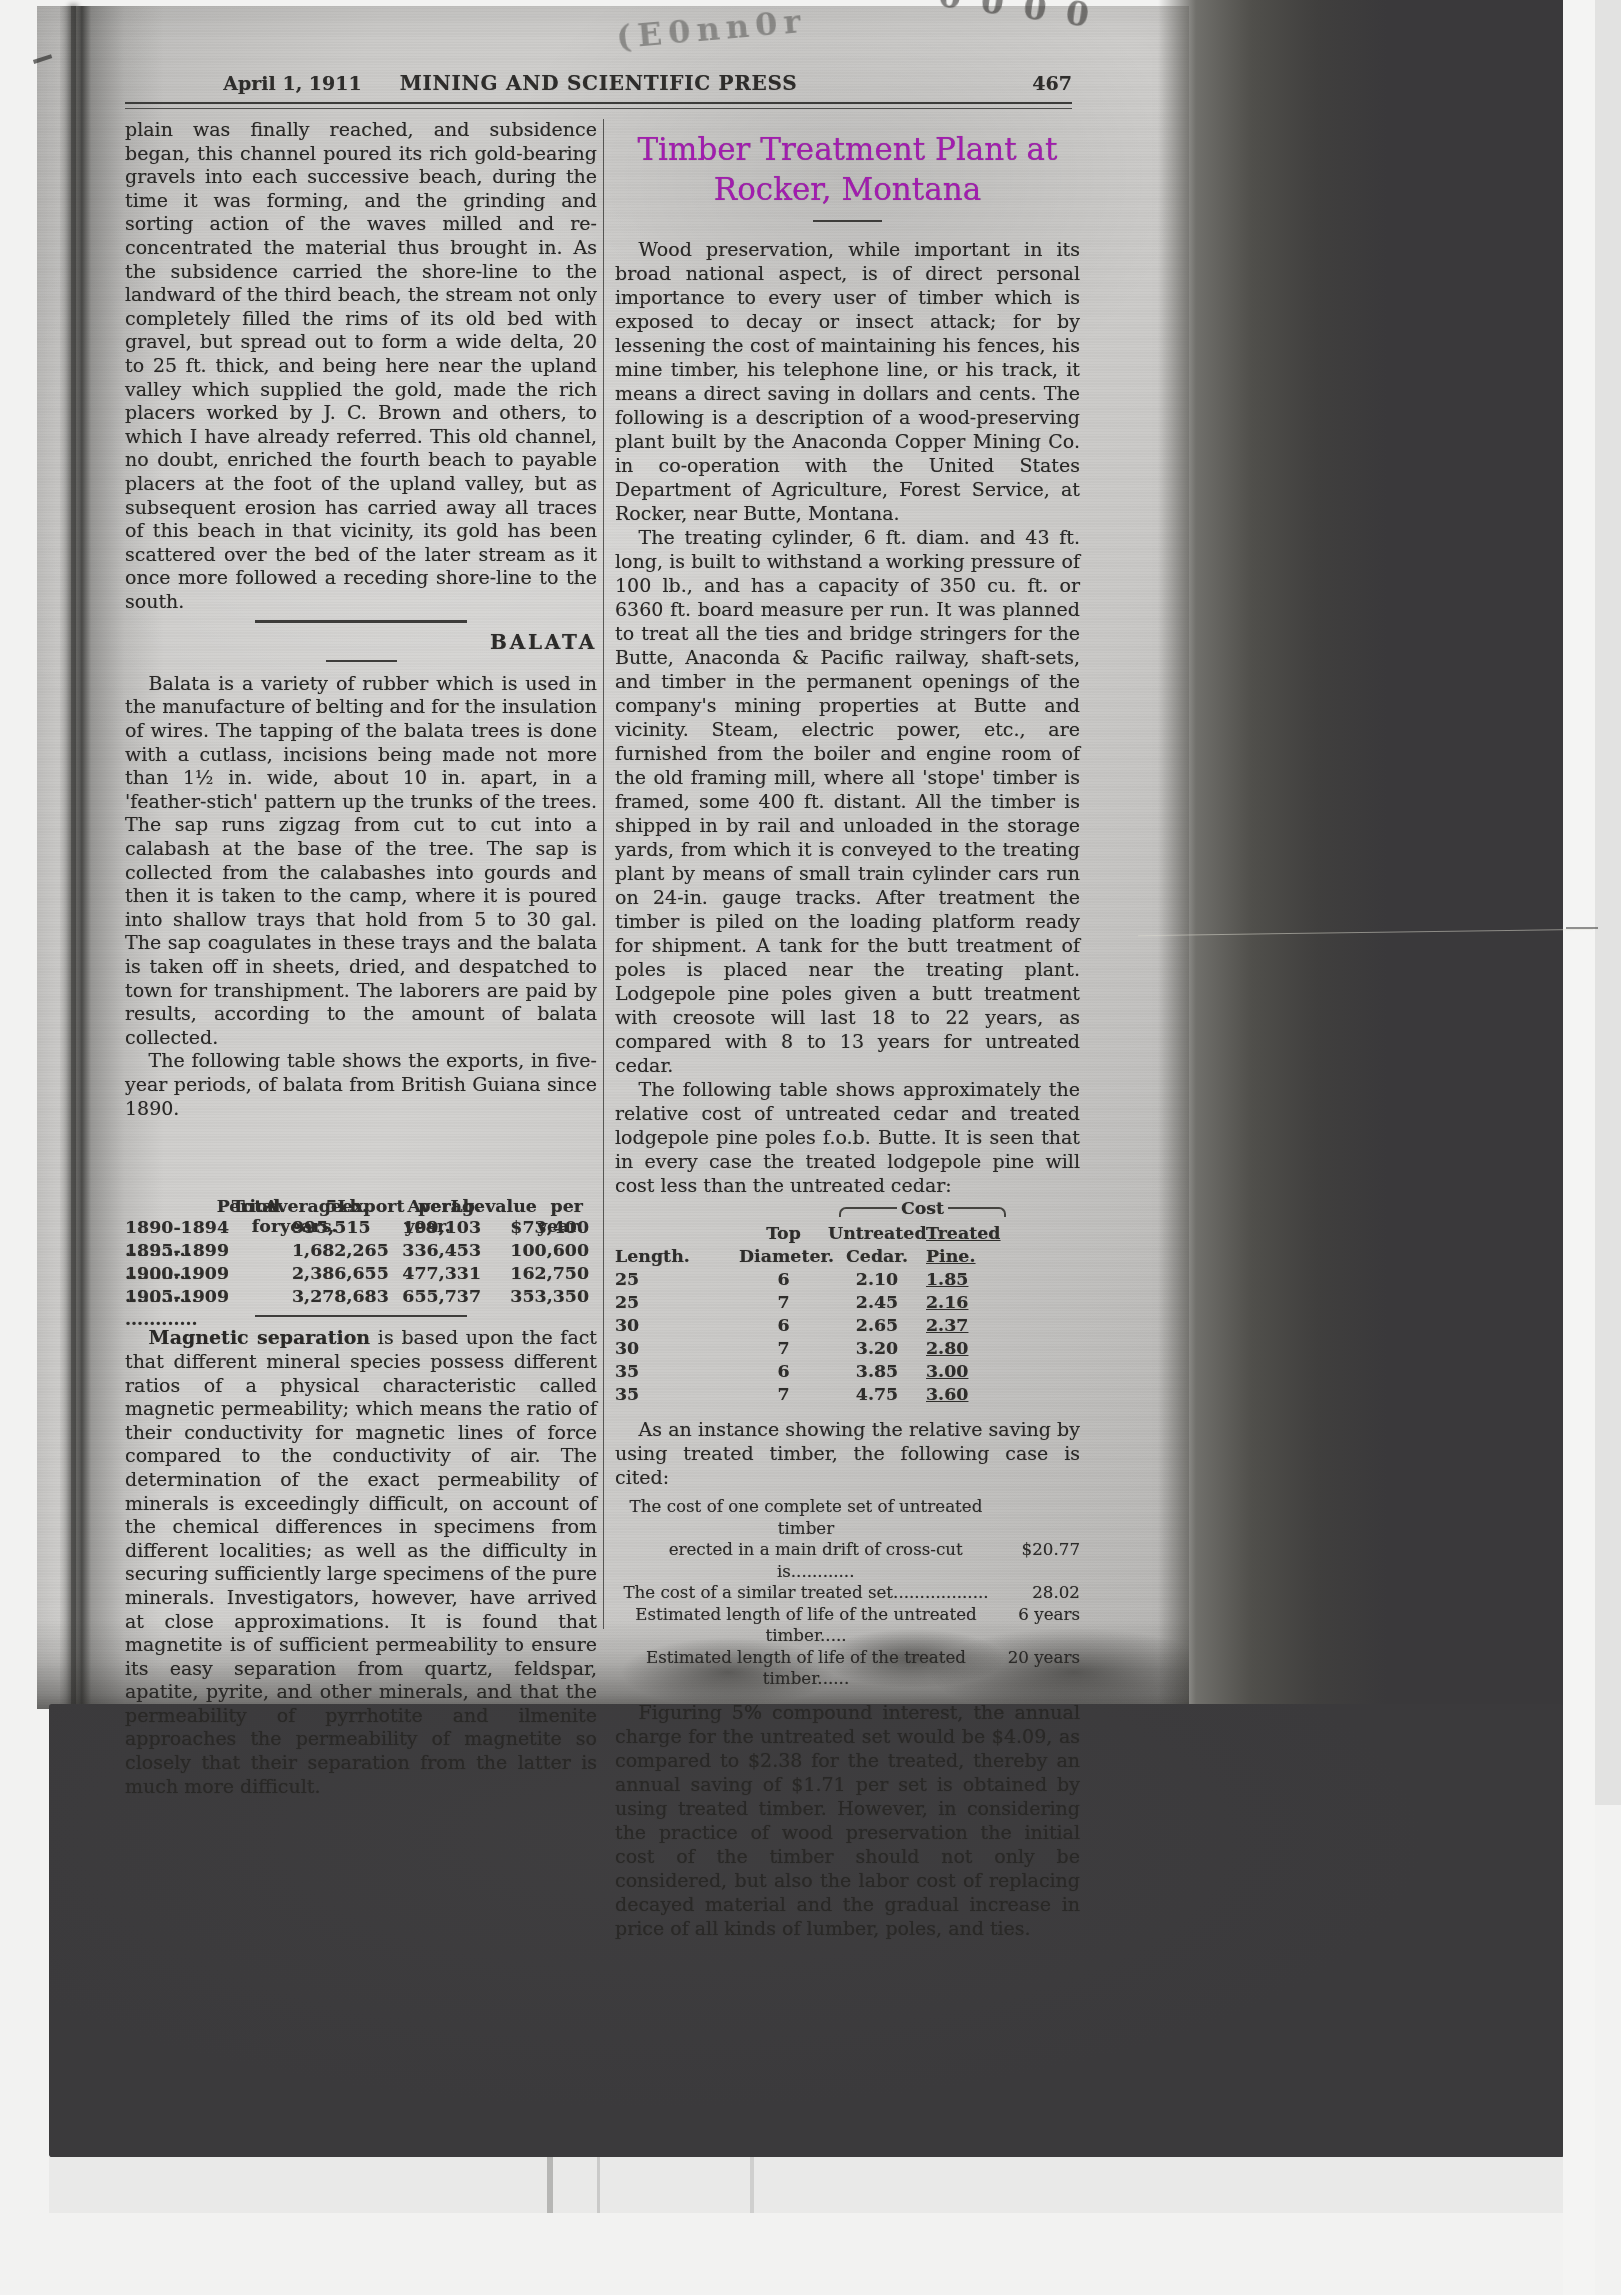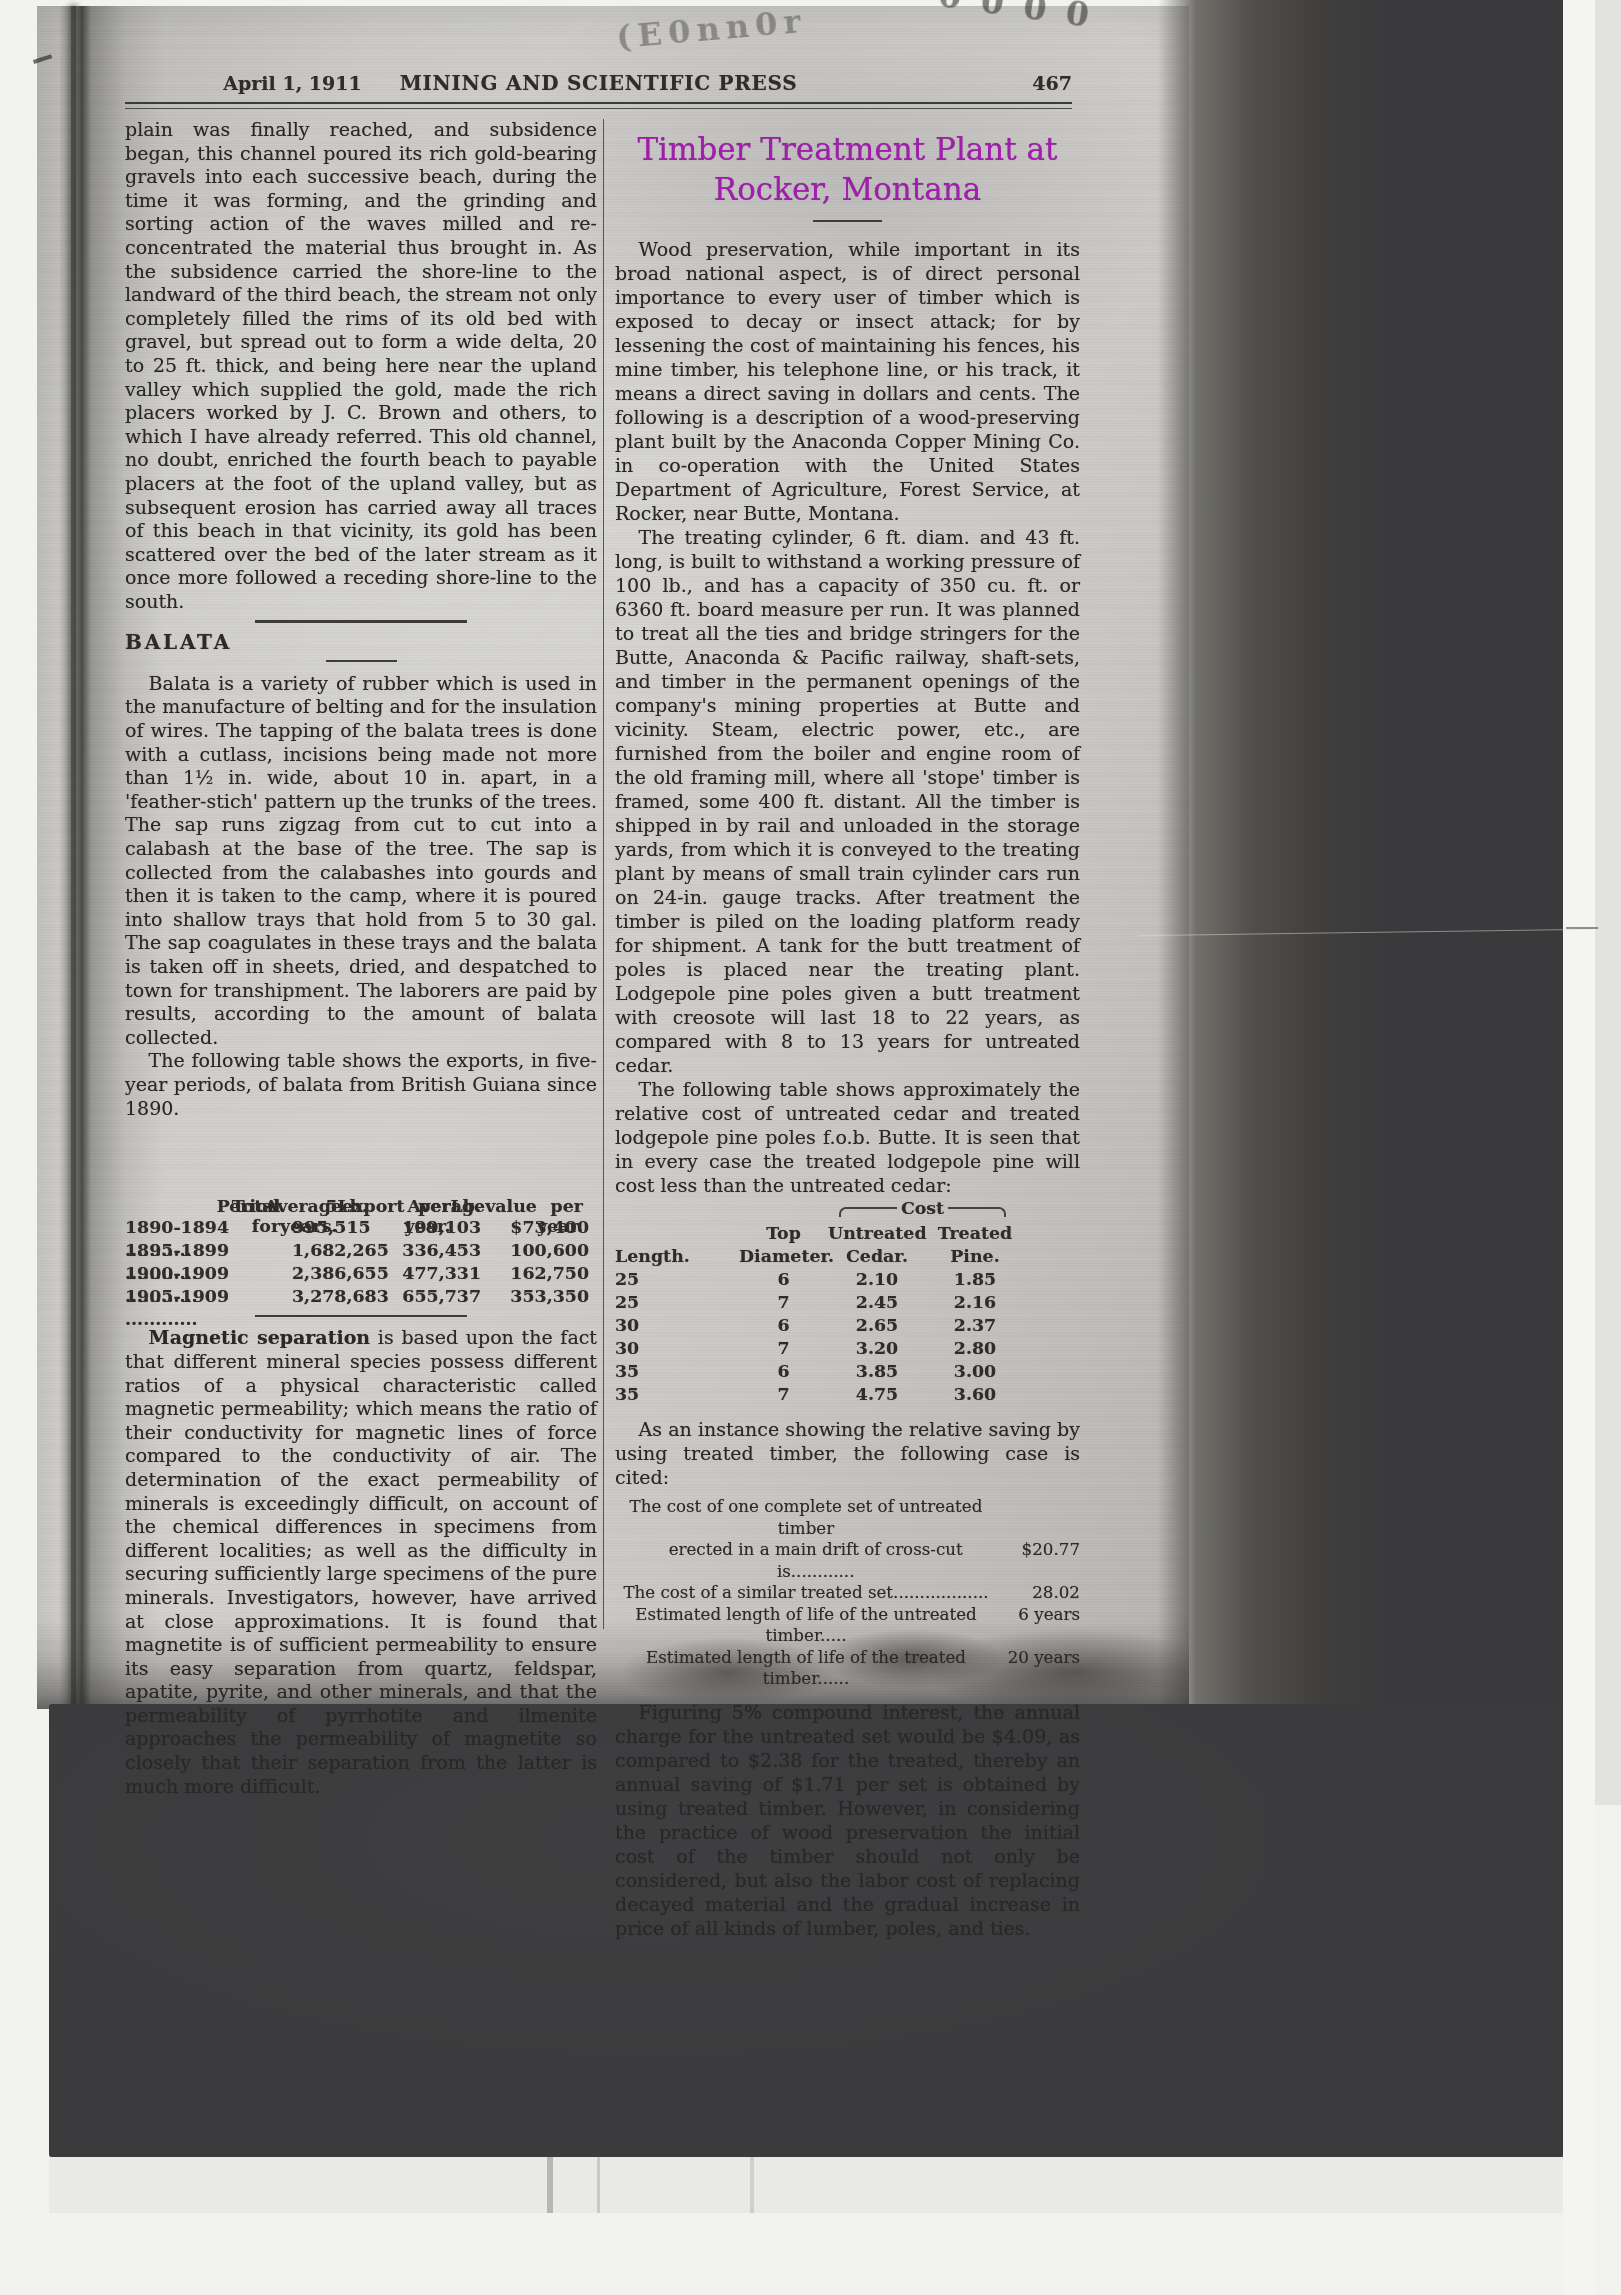--- a/index.html
+++ b/index.html
@@ -56,21 +56,21 @@
   .col-divider{position:absolute;left:603px;top:119px;width:1.4px;height:1510px;background:rgba(45,45,43,.75);}
   
   .col{position:absolute;font-size:19px;line-height:23.6px;text-align:justify;
     color:#292826;text-shadow:0 0 0.7px rgba(35,34,32,.42);}
   .col-left{left:125px;top:118px;width:472px;}
   .col-right{left:615px;top:129px;width:465px;line-height:24px;}
   p{margin:0;}
   .ind{text-indent:23.6px;}
   .mt{margin-top:9.7px;}
   .sep-rule{width:212px;height:2.1px;background:#3d3c3a;margin:7px auto 0 auto;}
-  .balata-h{margin:8.3px 0 0 0;text-align:left;font-size:20px;font-weight:bold;
+  .balata-h{margin:8.3px 0 0 0;text-align:right;font-size:20px;font-weight:bold;
     letter-spacing:2.8px;color:#2c2b29;}
   .small-rule{width:71px;height:2.1px;background:#3d3c3a;margin:5.6px auto 0 auto;}
   .rc-title{margin:0;text-align:center;font-size:31px;line-height:40px;font-weight:normal;
     color:#a21caf;text-shadow:0 0 0.7px rgba(35,34,32,.5);}
   .title-rule{width:69px;height:2.1px;background:#3d3c3a;margin:11px auto 0 auto;}
   
   .xt{margin-top:12.5px;font-size:17.4px;line-height:20px;font-weight:bold;color:#2e2d2b;text-align:left;}
   .xt-head{display:flex;height:83px;align-items:flex-end;}
   .xt-head .thc{display:flex;justify-content:flex-end;align-items:flex-end;}
   .xt-head span{display:block;height:20px;line-height:20px;}
@@ -84,21 +84,21 @@
   .ct{margin-top:9.7px;font-size:17.4px;font-weight:bold;color:#2e2d2b;text-align:left;}
   .brace{margin-left:224px;width:167px;display:flex;align-items:flex-start;height:15.3px;}
   .brace .bl{flex:1;height:8.3px;border-top:2.1px solid #44433f;}
   .brace .bl.l{border-left:2.1px solid #44433f;border-top-left-radius:7px;}
   .brace .bl.r{border-right:2.1px solid #44433f;border-top-right-radius:7px;}
   .brace .bw{padding:0 4.2px;line-height:15.3px;margin-top:-5.6px;}
   .ct-row{display:flex;height:23px;line-height:23px;}
   .q1{width:124px;}
   .q2{width:89px;text-align:center;}
   .q3{width:98px;text-align:center;}
-  .q4{width:154px;text-align:center;padding-right:56px;box-sizing:border-box;}
+  .q4{width:154px;text-align:left;padding-right:56px;box-sizing:border-box;text-decoration:underline;}
   
   .items{margin-top:7px;font-size:16.7px;line-height:21.5px;color:#2b2a28;}
   .item{display:flex;}
   .item .lab{flex:1;text-align:center;}
   .item .val{width:83px;text-align:right;}
   .ind2{padding-left:19.4px;}
 </style>
 </head>
 <body>
 

